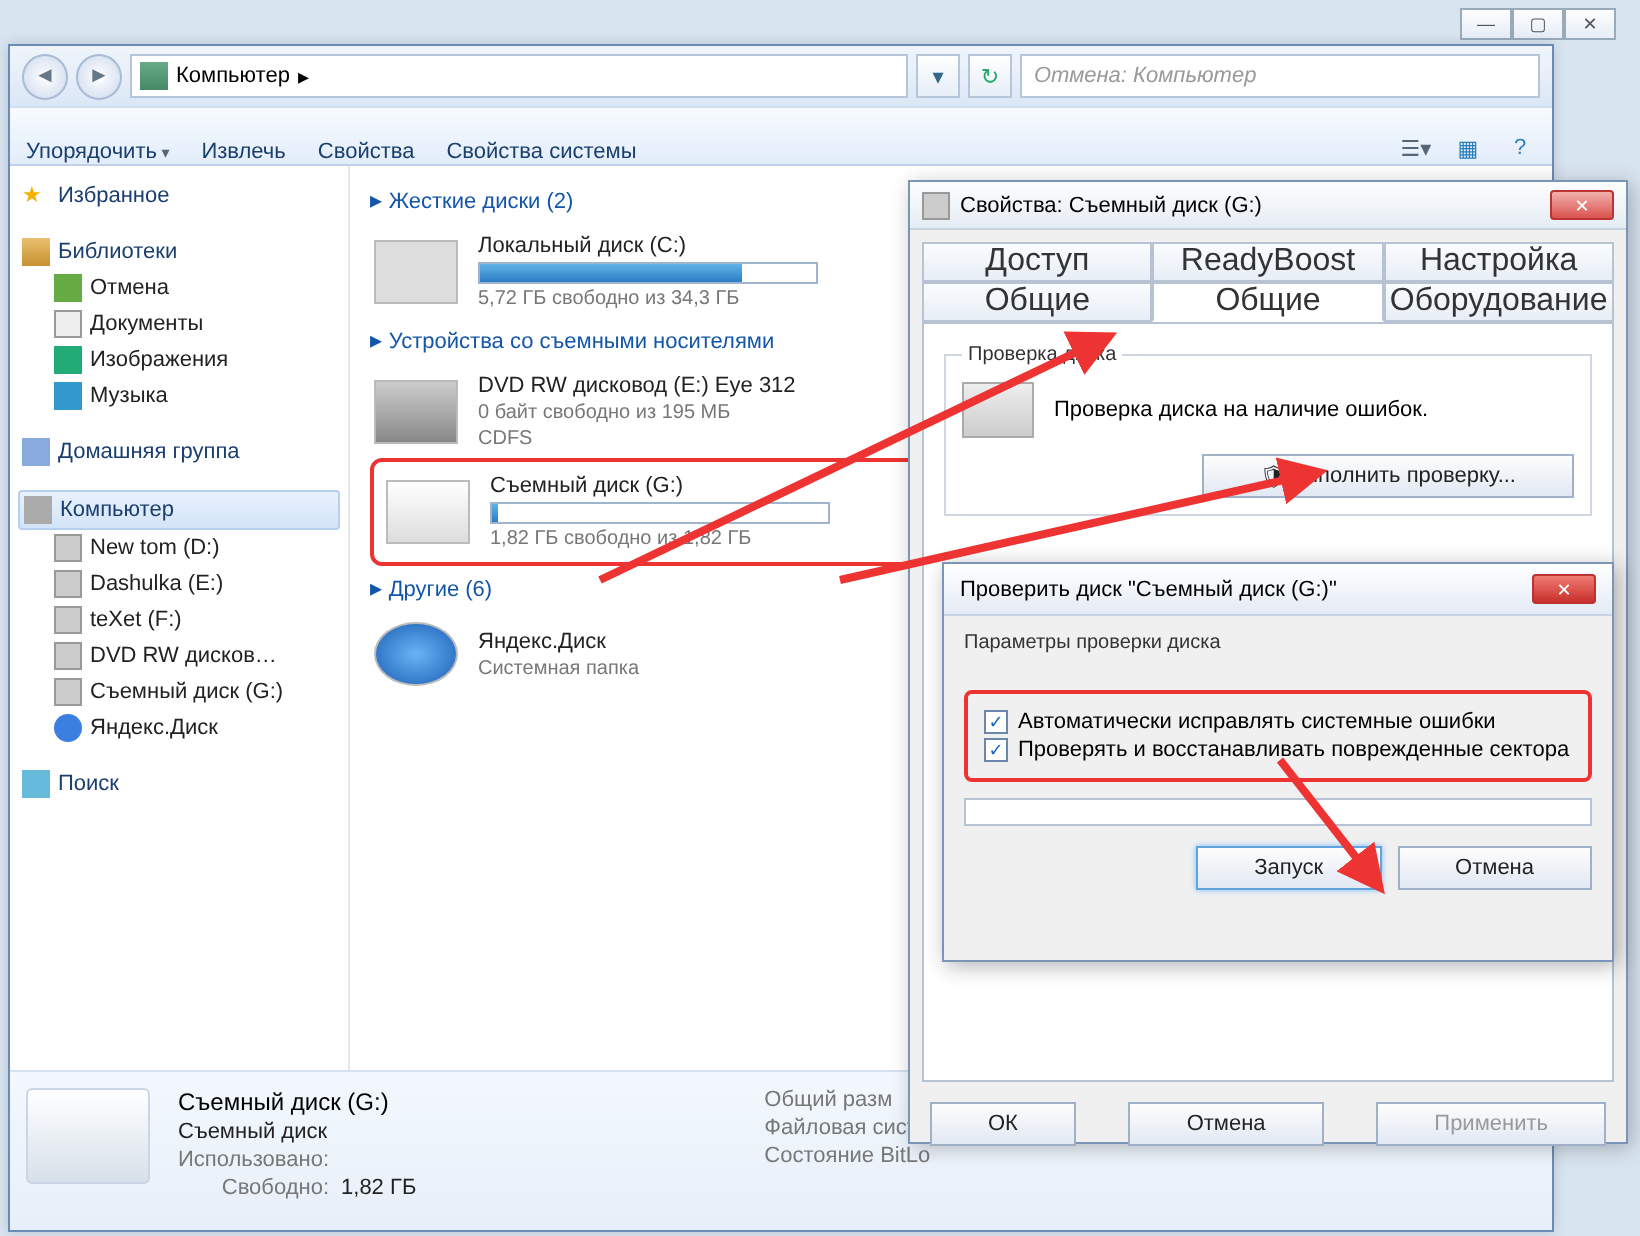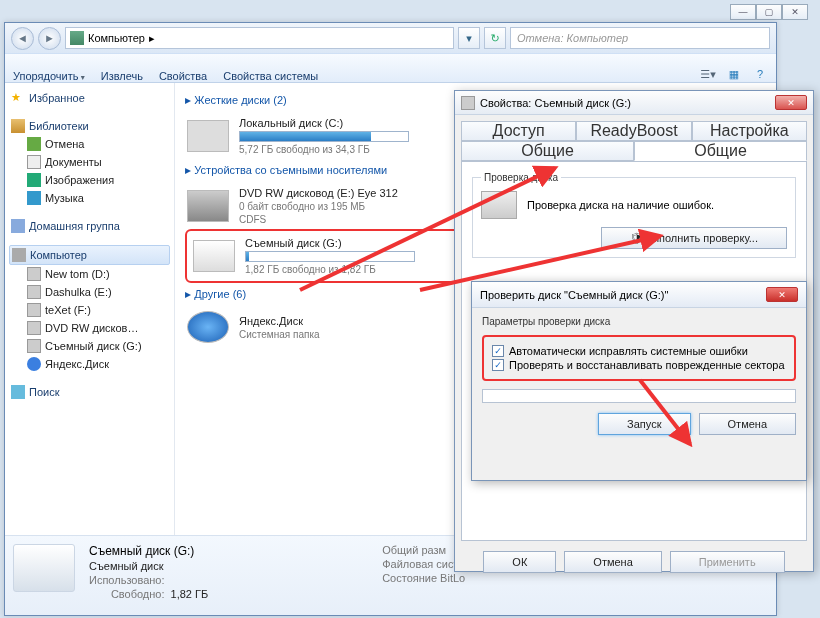--- a/index.html
+++ b/index.html
@@ -59,21 +59,21 @@
 .tabrow{display:flex}
 .tab{flex:1;height:20px;border:1px solid #b7c3d3;background:linear-gradient(#fafcfe,#e8eef6);display:flex;align-items:center;justify-content:center;color:#333;font-size:16px}
 .tab.active{background:#fff;border-bottom:1px solid #fff;position:relative;z-index:2}
 .tabpanel{border:1px solid #b7c3d3;background:#fff;margin:0 6px 6px 6px;padding:10px;height:380px}
 .fieldset{border:1px solid #cfd7e2;padding:8px;margin-bottom:10px}
 .fslegend{font-size:10px;color:#333;padding:0 3px}
 .checkdesc{display:flex;gap:10px;align-items:center;margin-bottom:8px}
 .diskimg{width:36px;height:28px;background:linear-gradient(#eee,#ccc);border:1px solid #aaa}
 .btn{height:22px;padding:0 28px;border:1px solid #9fb0c7;background:linear-gradient(#fdfdfd,#e2e9f3);color:#222;display:inline-flex;align-items:center}
 .btn.primary{border:1px solid #5fa4dd;box-shadow:0 0 3px #7dbef5}
-.propbtns{display:flex;gap:8px;justify-content:center;padding:4px 10px 8px 10px}
+.propbtns{display:flex;gap:8px;justify-content:space-between;padding:4px 10px 8px 10px}
 
 .checkwin{position:absolute;left:471px;top:281px;width:336px;height:200px;background:#f0f0f0;border:1px solid #7a95b8;box-shadow:2px 2px 10px rgba(0,0,0,.3)}
 .checktitle{height:26px;background:linear-gradient(#fff,#e4ebf5);display:flex;align-items:center;padding:0 8px;border-bottom:1px solid #c8d4e3}
 .checktitle .xbtn{background:linear-gradient(#f07a73,#c9302c)}
 .checkbody{padding:8px 10px}
 .checkfs{border:2px solid #e33;border-radius:4px;padding:6px 8px;margin-bottom:8px}
 .chkrow{display:flex;align-items:center;gap:5px;margin:2px 0}
 .chkbox{width:12px;height:12px;border:1px solid #6a87ab;background:#fff;display:inline-flex;align-items:center;justify-content:center;color:#1466c4;font-size:9px}
 .progress{height:14px;border:1px solid #b7c3d3;background:#fff;margin:4px 0 10px 0}
 .checkbtns{display:flex;gap:8px;justify-content:flex-end}
@@ -270,20 +270,21 @@
   </div>
   <div class="tabs">
     <div class="tabrow">
       <div class="tab">Доступ</div>
       <div class="tab">ReadyBoost</div>
       <div class="tab">Настройка</div>
     </div>
     <div class="tabrow">
       <div class="tab">Общие</div>
       <div class="tab active">Общие</div>
+      <div class="tab">Оборудование</div>
     </div>
   </div>
   <div class="tabpanel">
     <fieldset class="fieldset">
       <legend class="fslegend">Проверка диска</legend>
       <div class="checkdesc">
         <div class="diskimg"></div>
         <span>Проверка диска на наличие ошибок.</span>
       </div>
       <div style="text-align:right">
@@ -297,21 +298,21 @@
     <button class="btn" style="color:#999">Применить</button>
   </div>
 </div>
 
 <div class="checkwin">
   <div class="checktitle">
     <span>Проверить диск "Съемный диск (G:)"</span>
     <span class="xbtn">✕</span>
   </div>
   <div class="checkbody">
-    <div style="font-size:10px;color:#333;margin-bottom:8px">Параметры проверки диска</div>
+    <div style="font-size:10px;color:#333;margin-bottom:18px">Параметры проверки диска</div>
     <div class="checkfs">
       <div class="chkrow">
         <span class="chkbox">✓</span>
         <span>Автоматически исправлять системные ошибки</span>
       </div>
       <div class="chkrow">
         <span class="chkbox">✓</span>
         <span>Проверять и восстанавливать поврежденные сектора</span>
       </div>
     </div>

